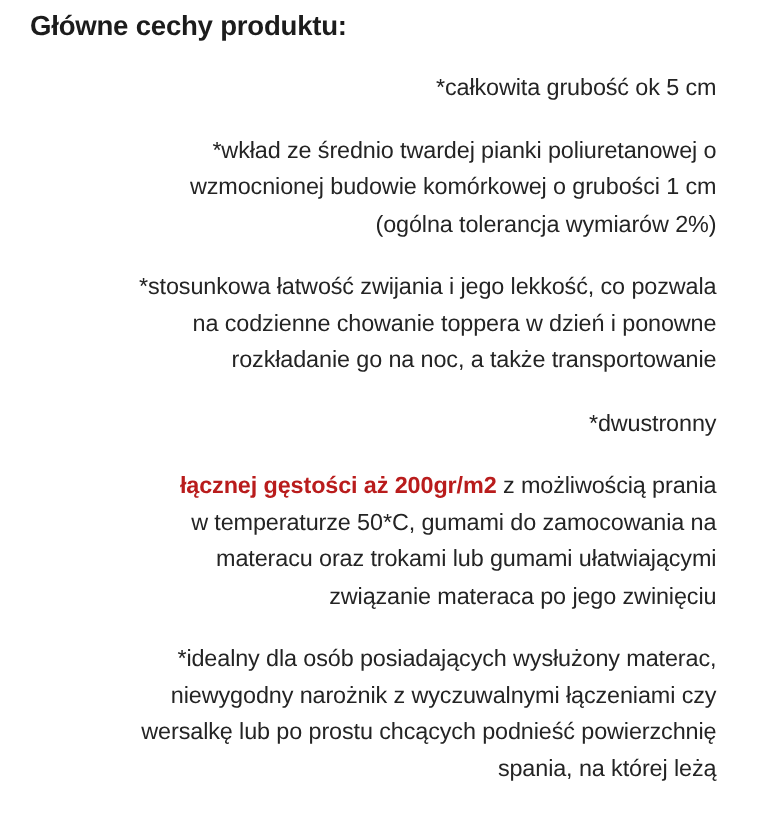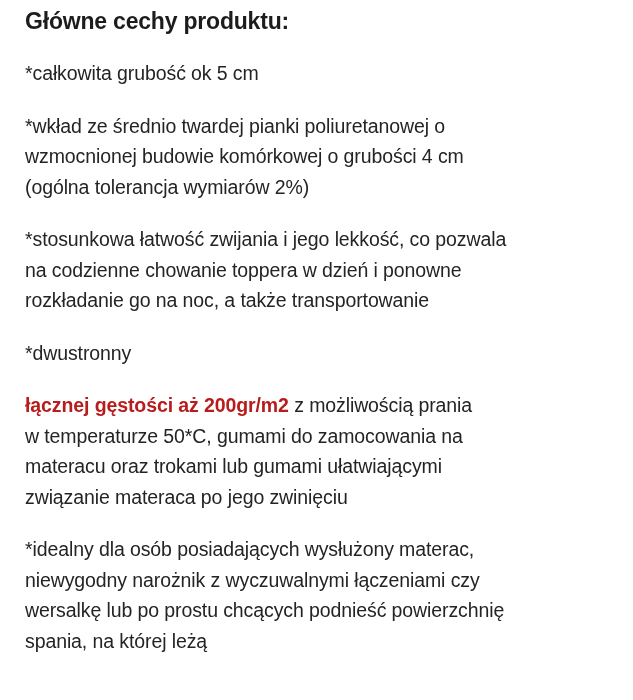--- a/index.html
+++ b/index.html
@@ -35,41 +35,42 @@
     padding: 0;
     list-style: none;
   }
   .feature-item {
     margin: 0;
     font-size: 19.5px;
     line-height: 30.5px;
     letter-spacing: -0.1px;
     color: #242424;
     white-space: pre-wrap;
+    text-align: right;
   }
   .feature-item.gap-first { padding-top: 22px; }
   .feature-item.gap        { padding-top: 22px; }
   .feature-item b {
     font-weight: bold;
     color: #b91c1c;
   }
 </style>
 </head>
 <body>
 
 <div class="page">
 
   <h1 class="doc-title">Główne cechy produktu:</h1>
 
   <ul class="feature-list">
 
     <li class="feature-item gap-first">*całkowita grubość ok 5 cm</li>
 
     <li class="feature-item gap">*wkład ze średnio twardej pianki poliuretanowej o
-wzmocnionej budowie komórkowej o grubości 4 cm
+wzmocnionej budowie komórkowej o grubości 1 cm
 (ogólna tolerancja wymiarów 2%)</li>
 
     <li class="feature-item gap">*stosunkowa łatwość zwijania i jego lekkość, co pozwala
 na codzienne chowanie toppera w dzień i ponowne
 rozkładanie go na noc, a także transportowanie</li>
 
     <li class="feature-item gap">*dwustronny</li>
 
     <li class="feature-item gap"><b>łącznej gęstości aż 200gr/m2</b><span> z możliwością prania
 w temperaturze 50*C, gumami do zamocowania na

